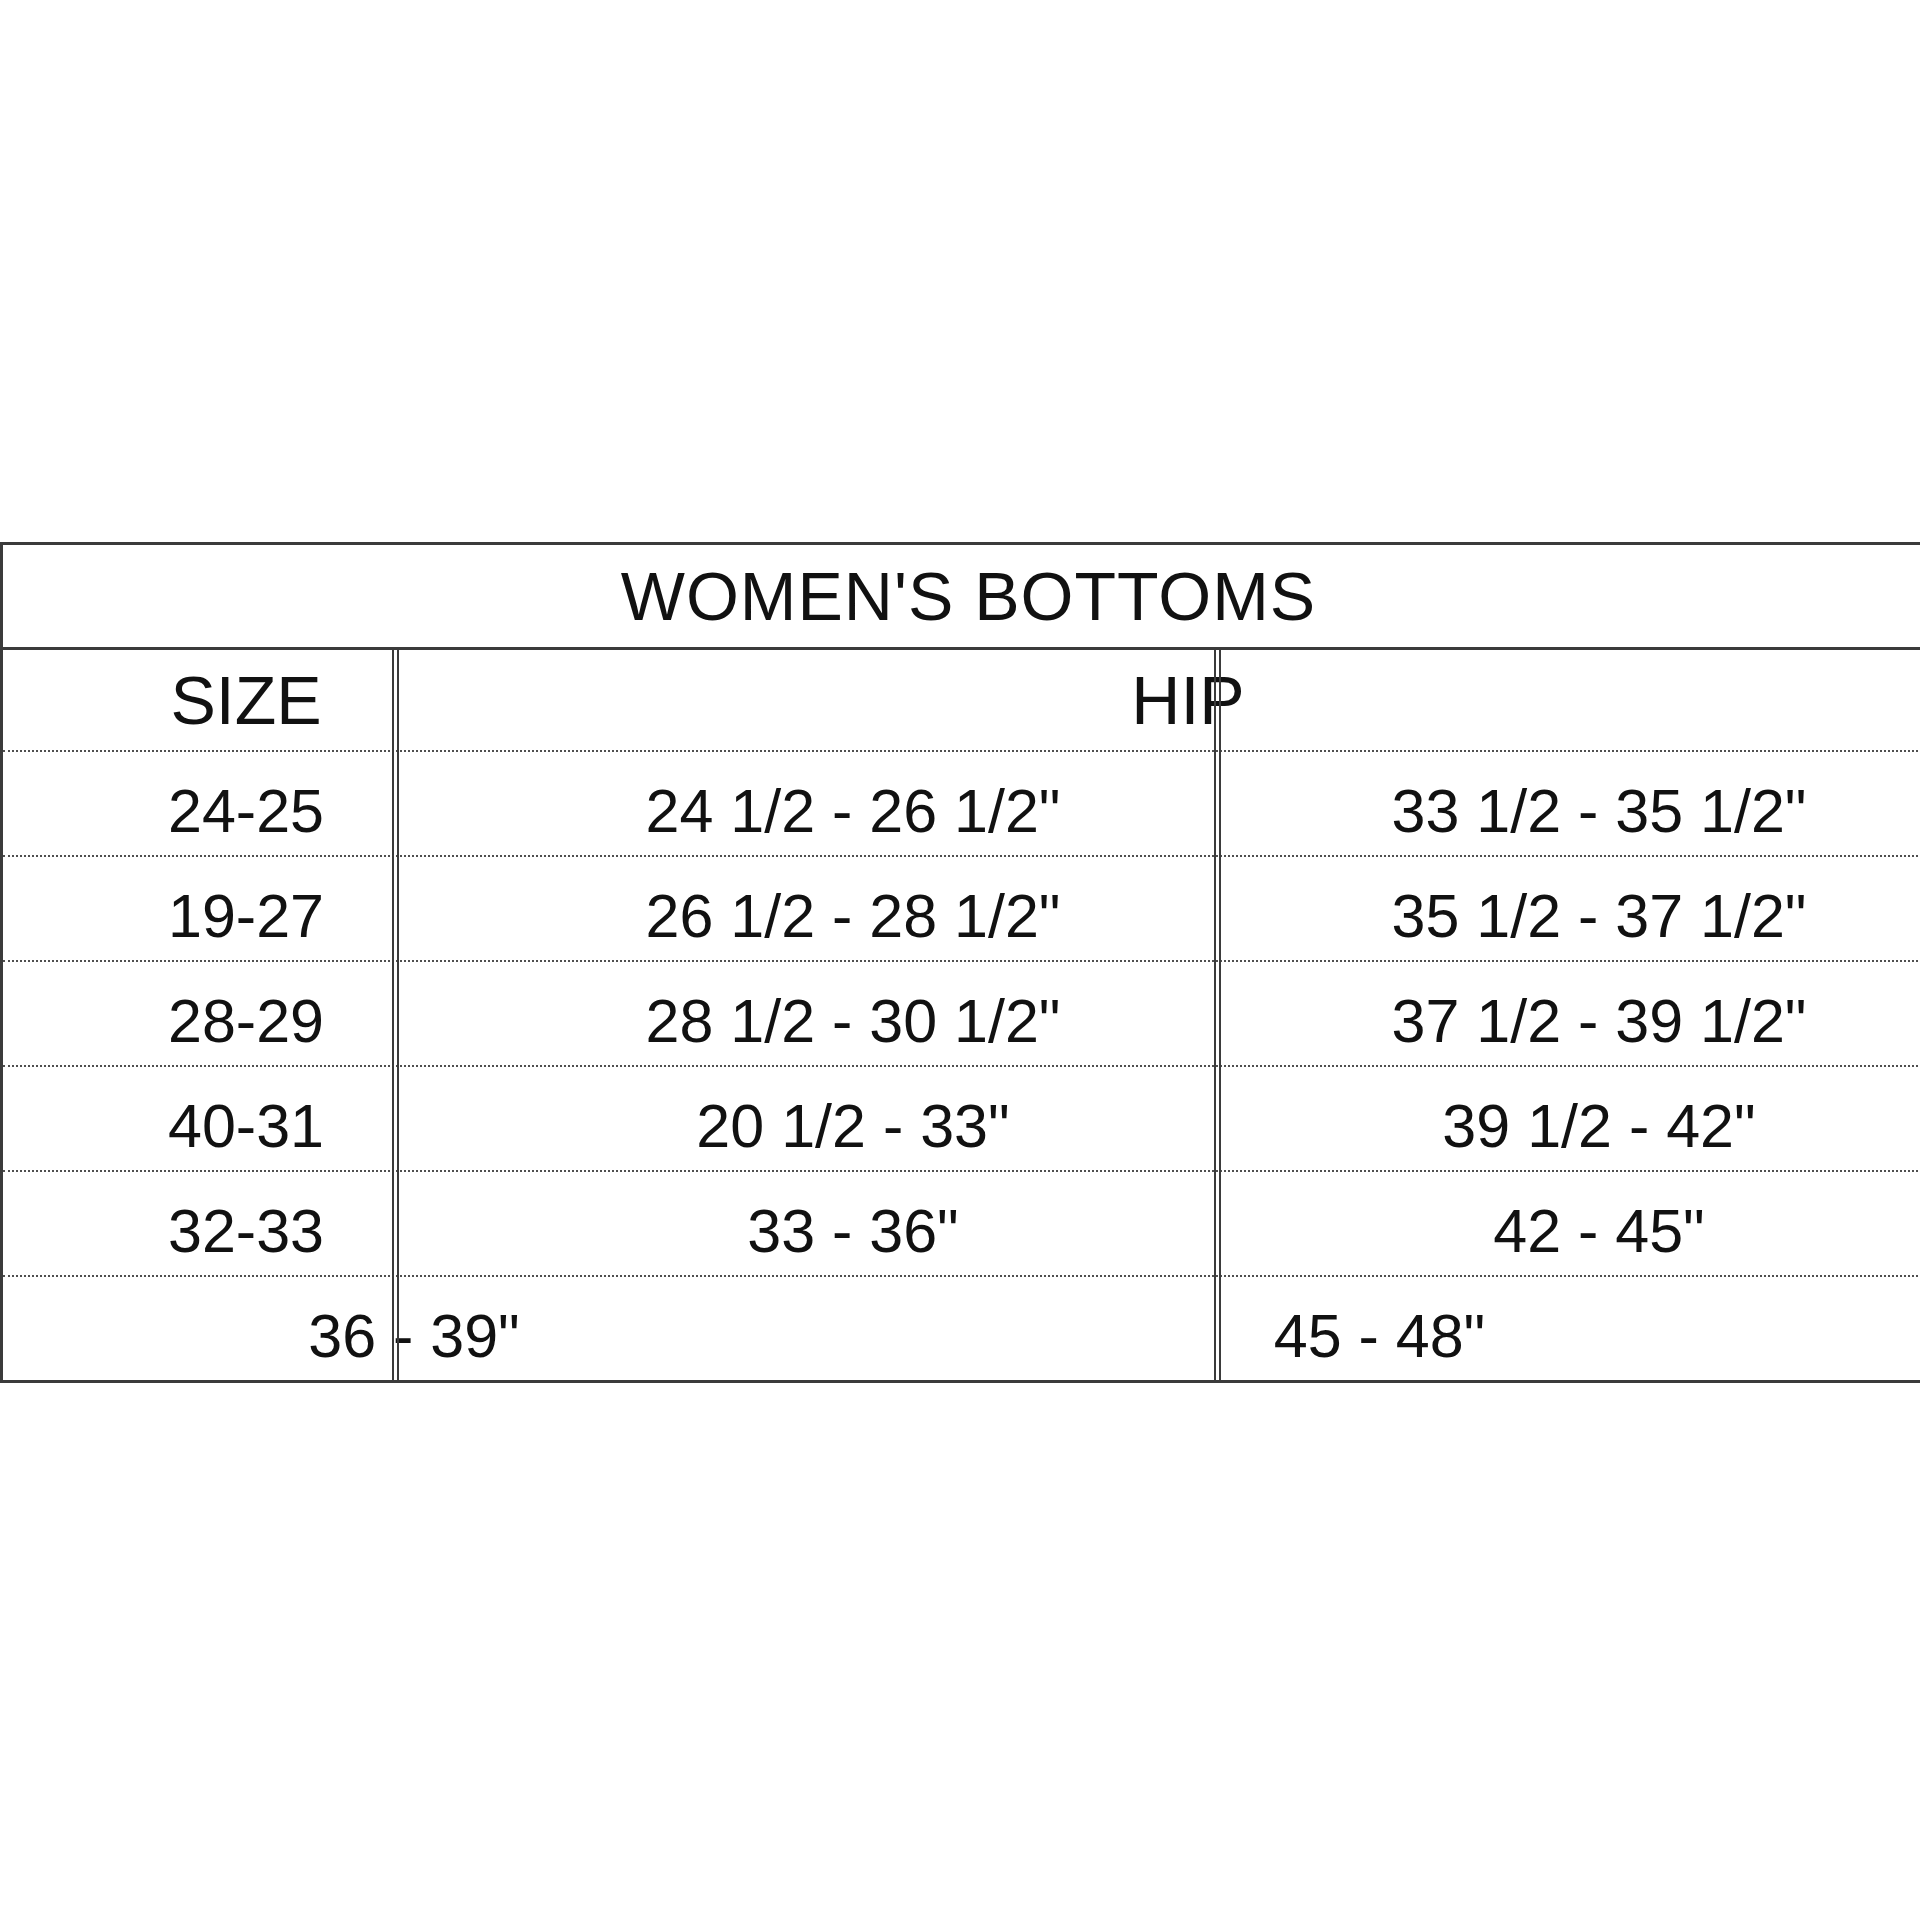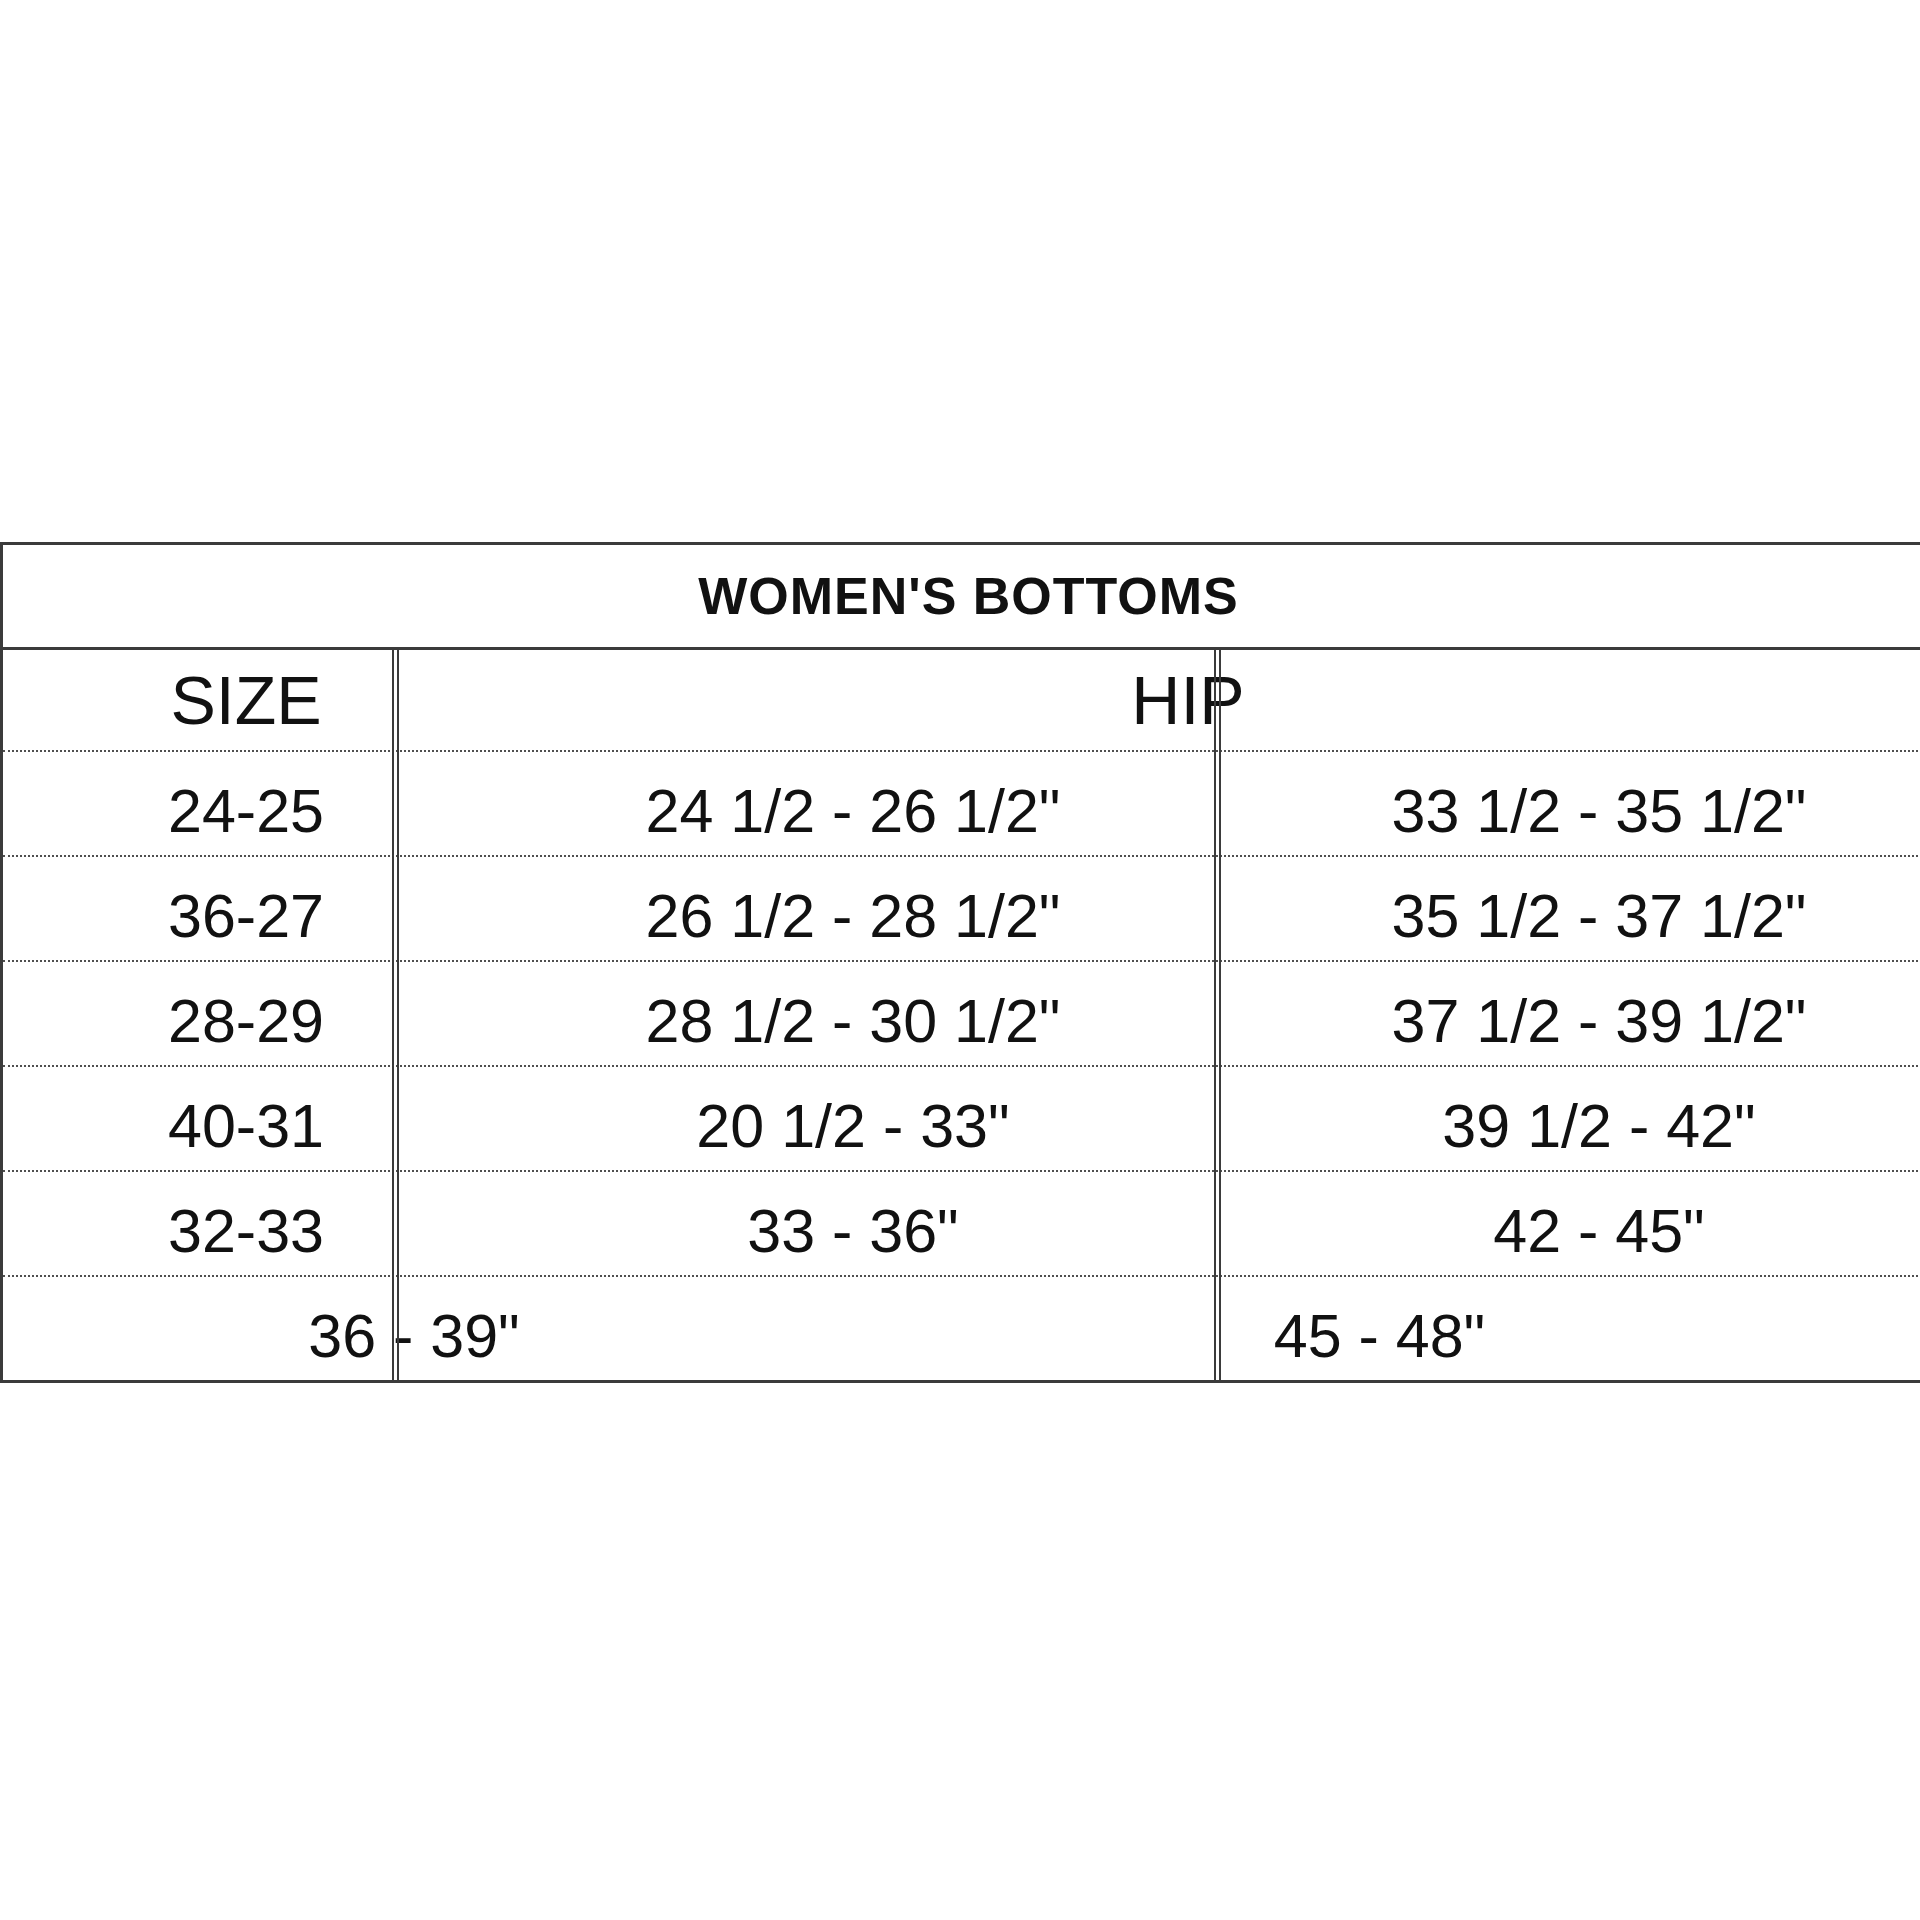--- a/index.html
+++ b/index.html
@@ -26,22 +26,22 @@
     box-sizing: content-box;
   }
   .title-row {
     height: 102px;
     border-bottom: 3px solid #3b3b3b;
     display: flex;
     align-items: center;
     justify-content: center;
   }
   .title-text {
-    font-size: 52px;
-    font-weight: bold;
+    font-size: 68px;
+    font-weight: normal;
     letter-spacing: 1px;
     white-space: nowrap;
   }
   .grid {
     position: relative;
   }
   .row {
     display: flex;
     width: 100%;
   }
@@ -101,21 +101,21 @@
       <div class="cell col-2">HIP</div>
     </div>
 
     <div class="row data-row">
       <div class="cell col-0">24-25</div>
       <div class="cell col-1">24 1/2 - 26 1/2"</div>
       <div class="cell col-2">33 1/2 - 35 1/2"</div>
     </div>
 
     <div class="row data-row">
-      <div class="cell col-0">36-27</div>
+      <div class="cell col-0">19-27</div>
       <div class="cell col-1">26 1/2 - 28 1/2"</div>
       <div class="cell col-2">35 1/2 - 37 1/2"</div>
     </div>
 
     <div class="row data-row">
       <div class="cell col-0">28-29</div>
       <div class="cell col-1">28 1/2 - 30 1/2"</div>
       <div class="cell col-2">37 1/2 - 39 1/2"</div>
     </div>
 

